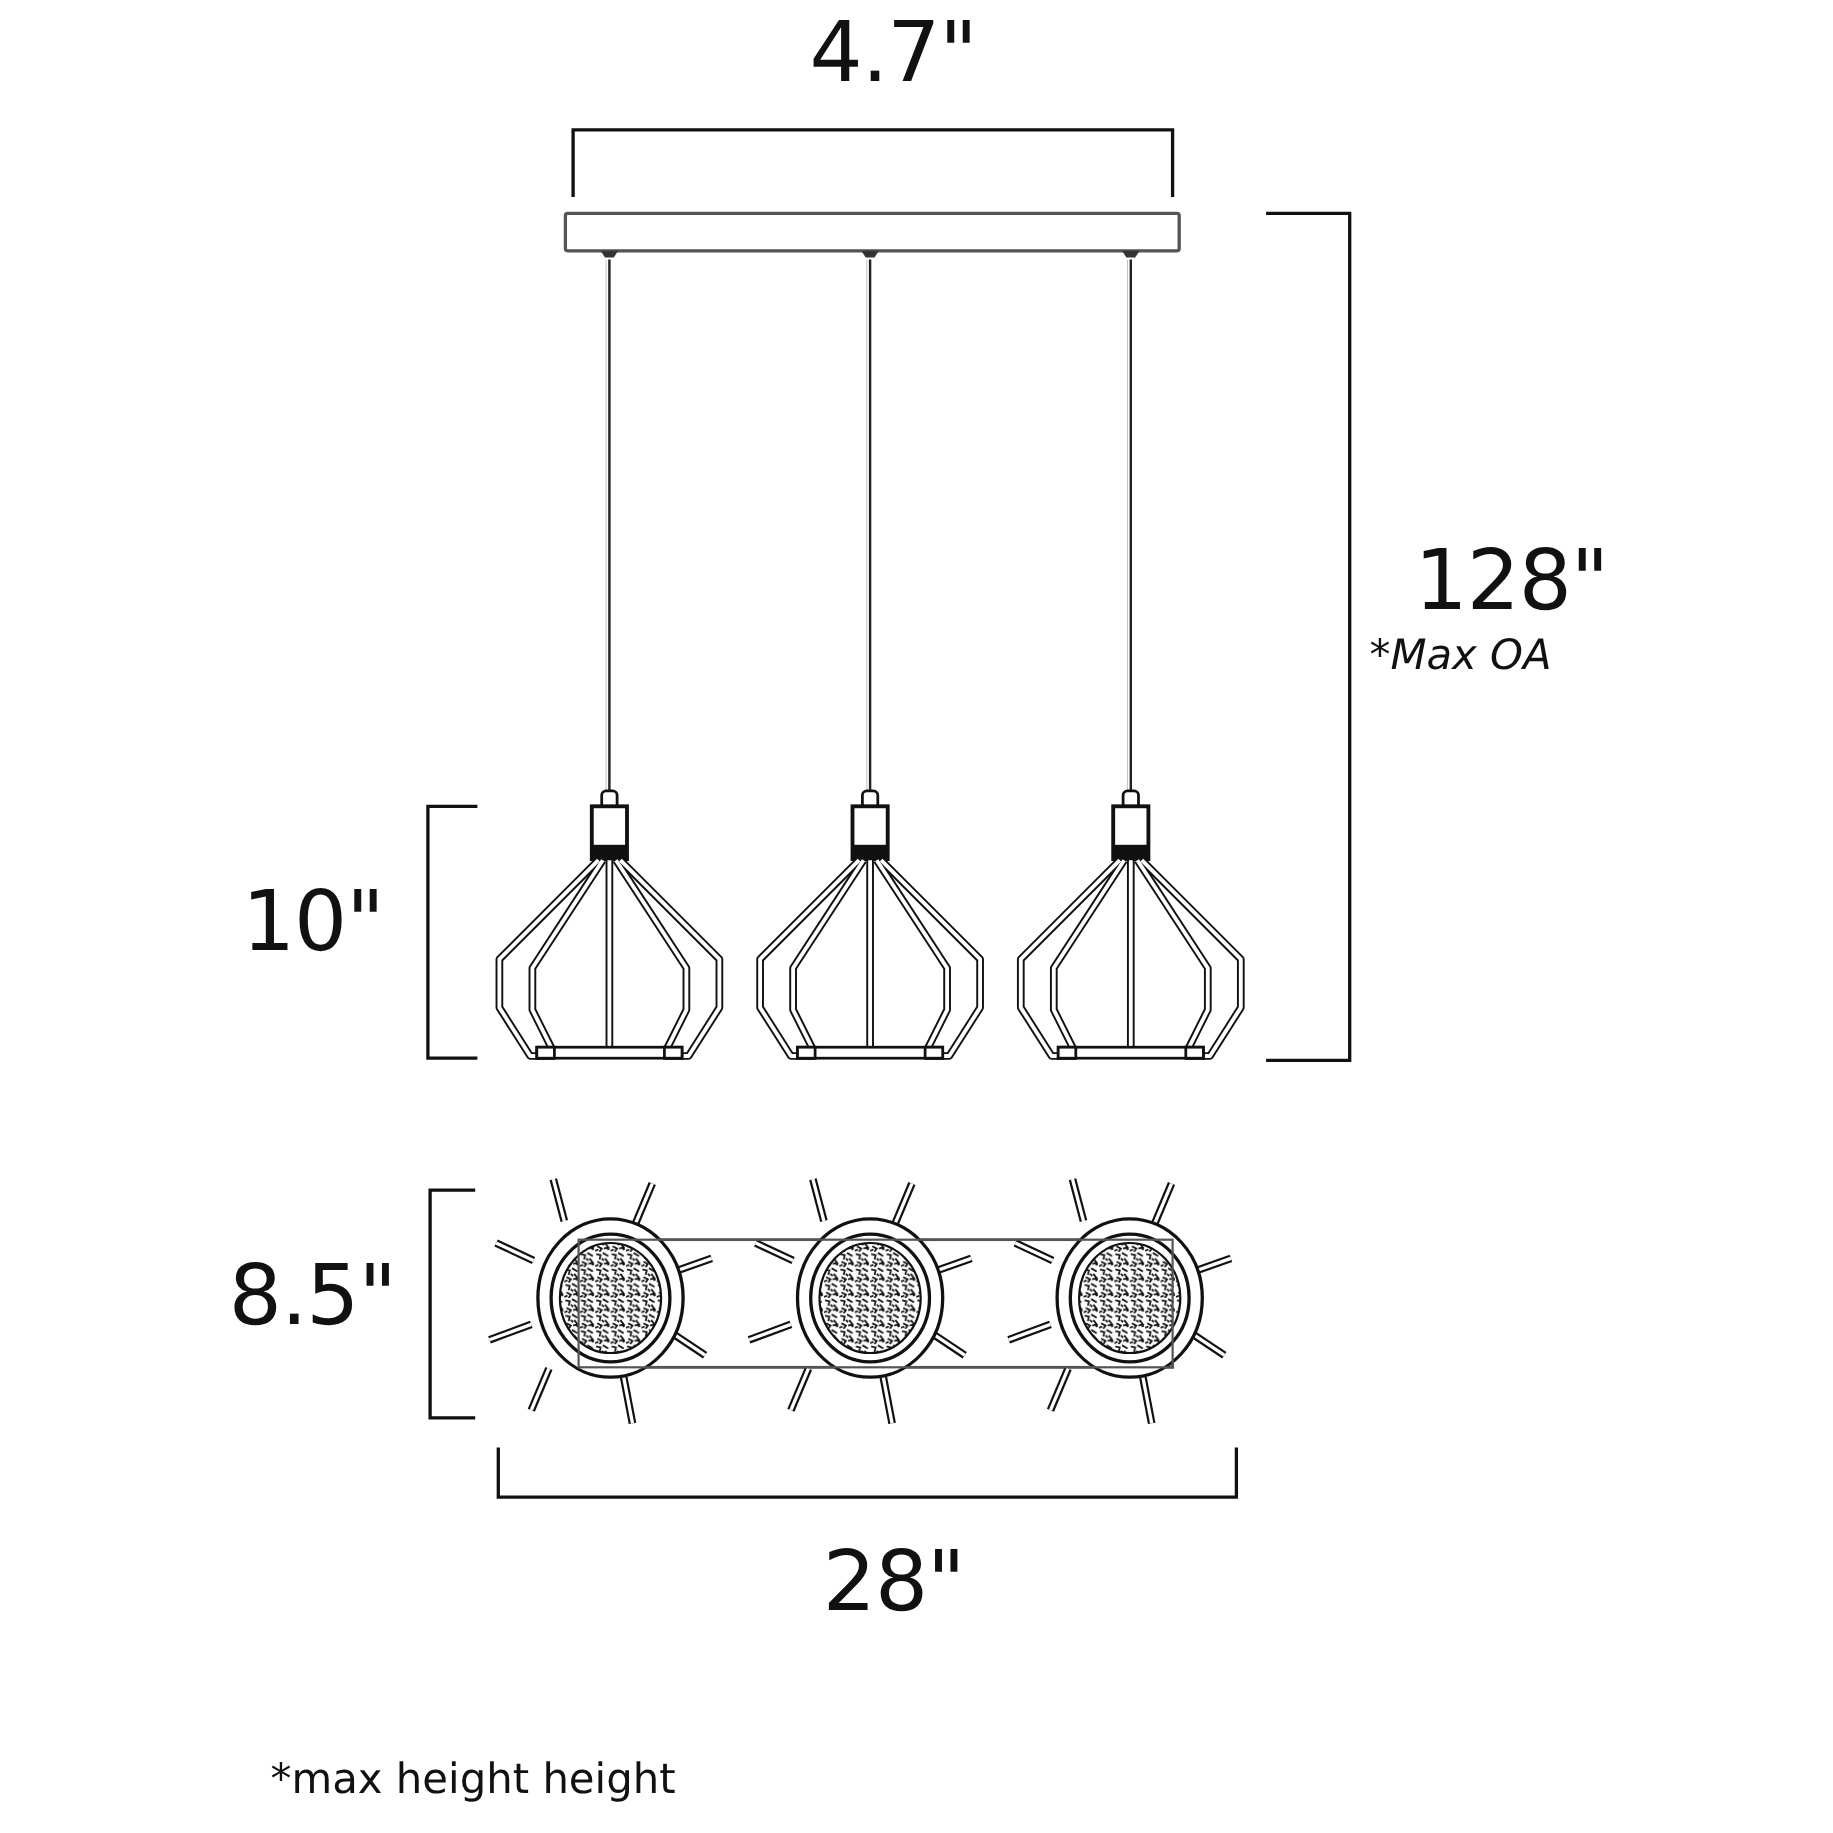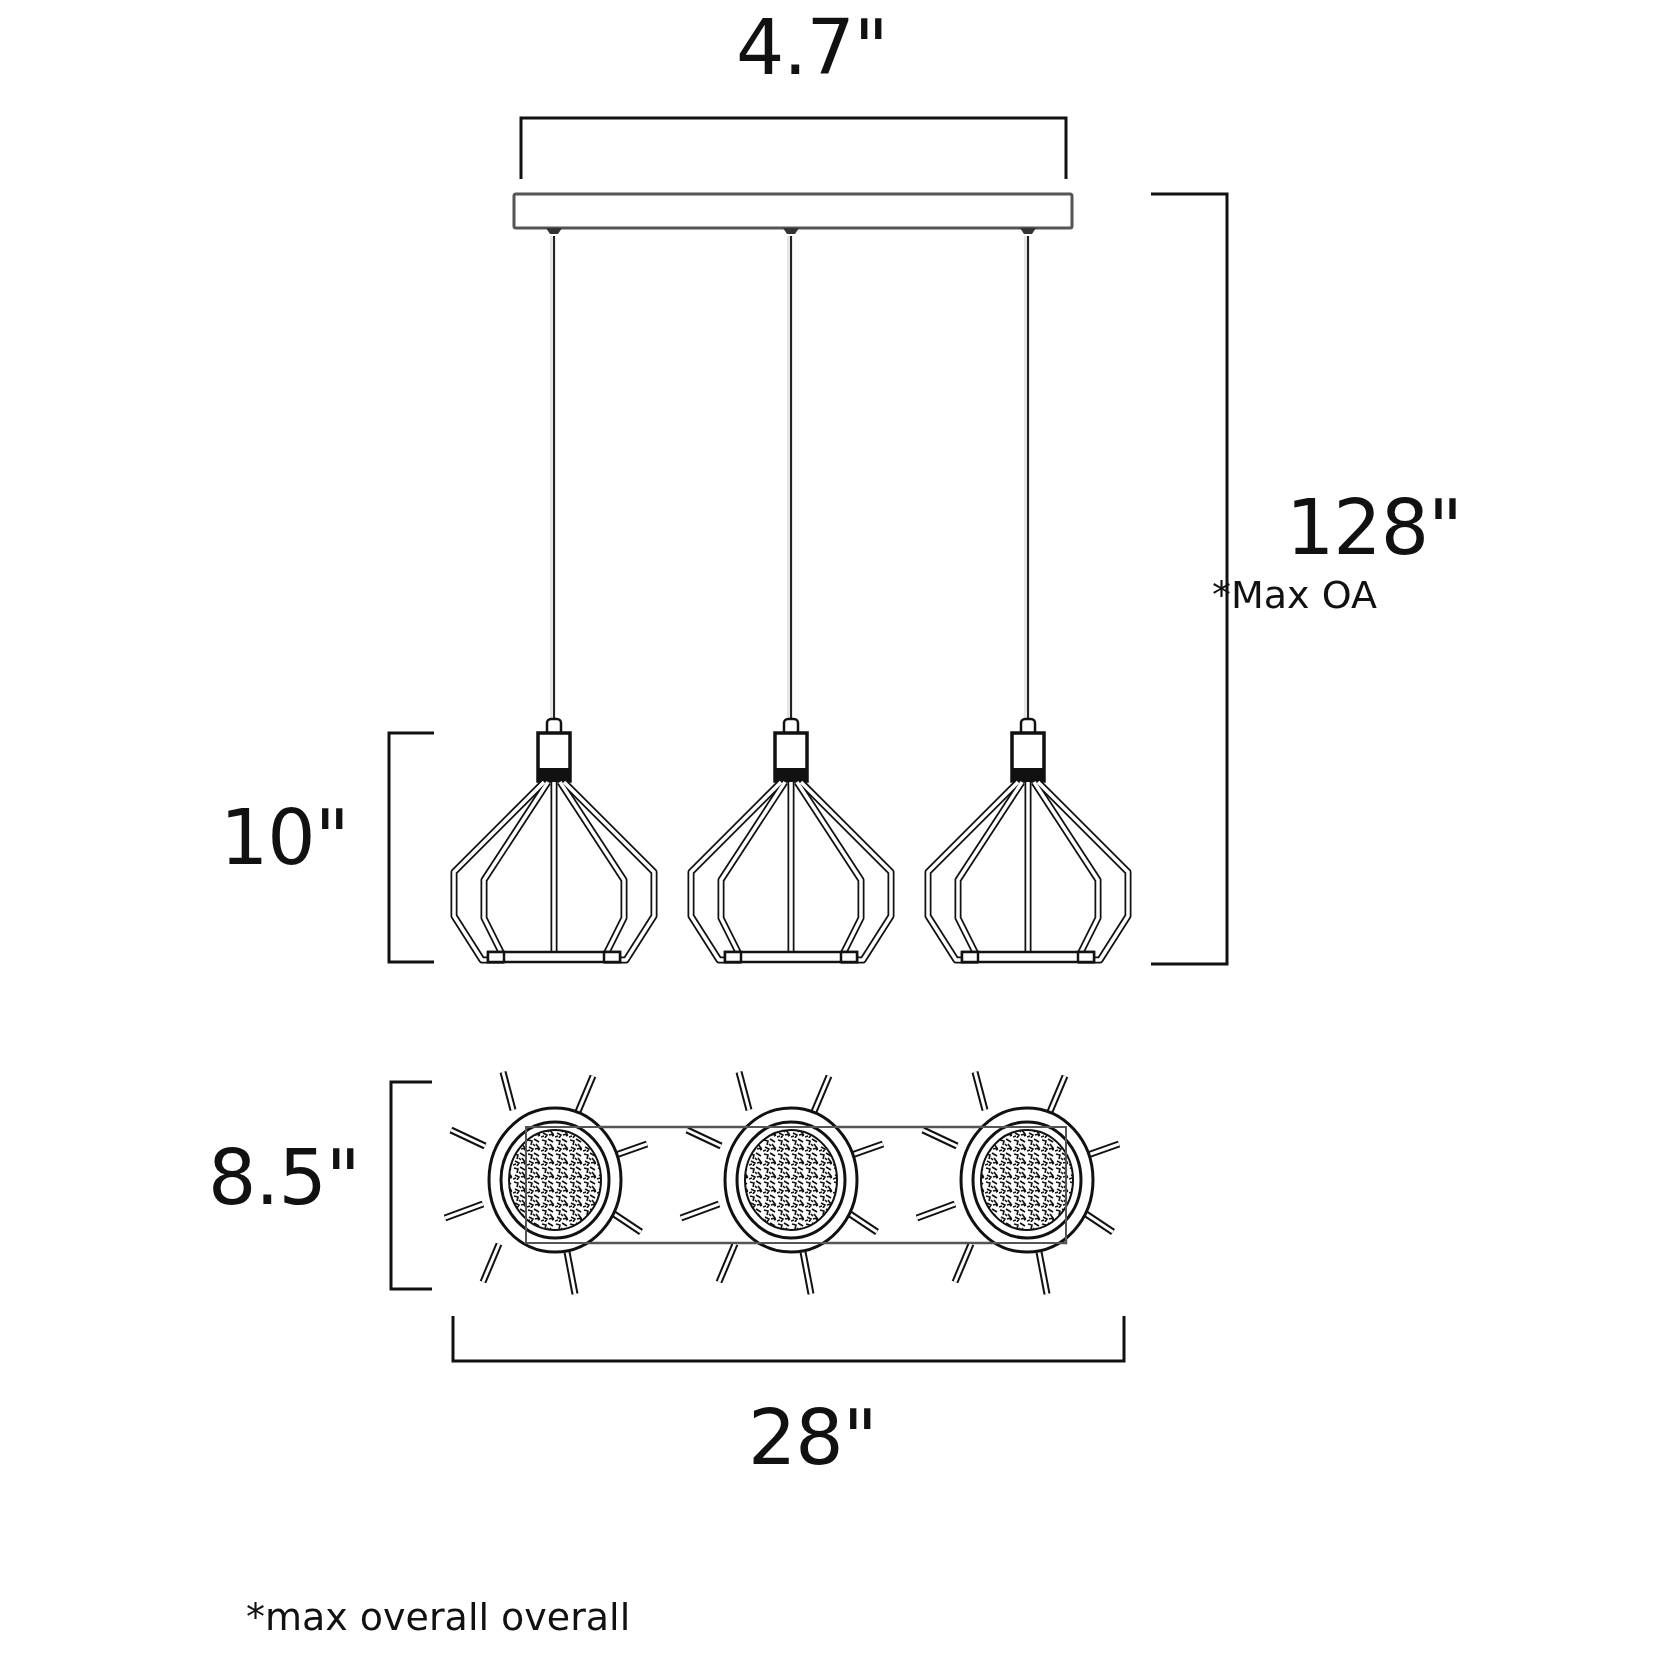--- a/index.html
+++ b/index.html
@@ -112,21 +112,21 @@
   <rect x="526" y="1127" width="540" height="116" fill="none" stroke="#555" stroke-width="2"></rect>
 
   <path d="M432 1082 H391 V1289 H432" fill="none" stroke="#111" stroke-width="3"></path>
 
   <path d="M453 1316 V1361 H1124 V1316" fill="none" stroke="#111" stroke-width="3"></path>
 </svg>
 
 <div class="lbl big" style="left:736px; top:10px;">4.7"</div>
 
 <div class="lbl big" style="left:1286px; top:490px;">128"</div>
-<div class="lbl small" style="left:1212px; top:576px;">*Max OA</div>
+<div class="lbl small" style="left:1245px; top:576px;font-style:italic;">*Max OA</div>
 
 <div class="lbl big" style="left:220px; top:800px;">10"</div>
 
 <div class="lbl big" style="left:208px; top:1140px;">8.5"</div>
 
 <div class="lbl big" style="left:748px; top:1400px;">28"</div>
 
-<div class="lbl small" style="left:246px; top:1598px;">*max overall overall</div>
+<div class="lbl small" style="left:246px; top:1598px;">*max height height</div>
 
 </body></html>

